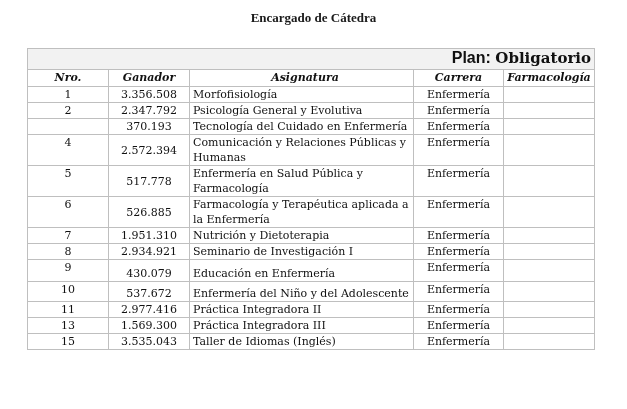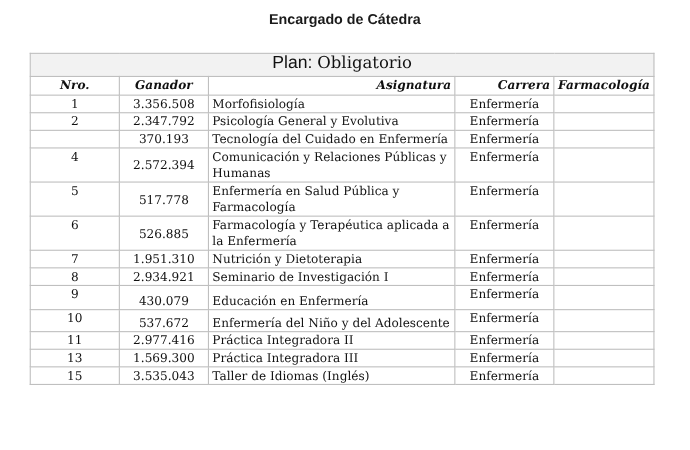--- a/index.html
+++ b/index.html
@@ -1,34 +1,34 @@
 <!DOCTYPE html>
 <html><head>
 <meta charset="utf-8">
 <style>
   html, body { margin: 0; padding: 0; background: #ffffff; }
   body { width: 627px; height: 409px; position: relative; overflow: hidden; }
   .page-title {
     position: absolute; top: 10px; left: 0; width: 627px; text-align: center;
-    font-family: Liberation Sans, sans-serif; font-size: 13px; font-weight: bold; color: #1a1a1a;
+    font-family: Liberation Serif, serif; font-size: 13px; font-weight: bold; color: #1a1a1a;
   }
   table.plan {
     position: absolute; top: 48px; left: 27px;
     border-collapse: collapse; width: 567px; table-layout: fixed;
     font-family: "DejaVu Serif", "Liberation Serif", serif; font-size: 11px; color: #111;
   }
   table.plan td, table.plan th { border: 1px solid #bfbfbf; padding: 0 3px; vertical-align: top; line-height: 15px; }
   .plan-title-cell {
-    background: #f2f2f2; font-family: "Liberation Sans", sans-serif; font-size: 16px; font-weight: normal;
-    text-align: center; padding: 1px 3px 0 3px !important; line-height: 18px; height: 19px;
+    background: #f2f2f2; font-family: "Liberation Sans", sans-serif; font-size: 16px; font-weight: bold;
+    text-align: right; padding: 1px 3px 0 3px !important; line-height: 18px; height: 19px;
   }
   .plan-title-cell .rest { font-family: "DejaVu Serif", serif; font-size: 15px; }
   th.hdr { font-style: italic; font-weight: bold; font-size: 11px; height: 16px; }
   th.c { text-align: center; }
-  th.l { text-align: right; }
+  th.l { text-align: center; }
   td.nro { text-align: center; }
   td.gan { text-align: center; margin-left: 19px; }
   td.gan.mid { vertical-align: middle; }
   td.car { text-align: center; }
   tr.r1 td { height: 15px; }
   tr.r2 td { height: 30px; }
 </style>
 </head>
 <body>
 

